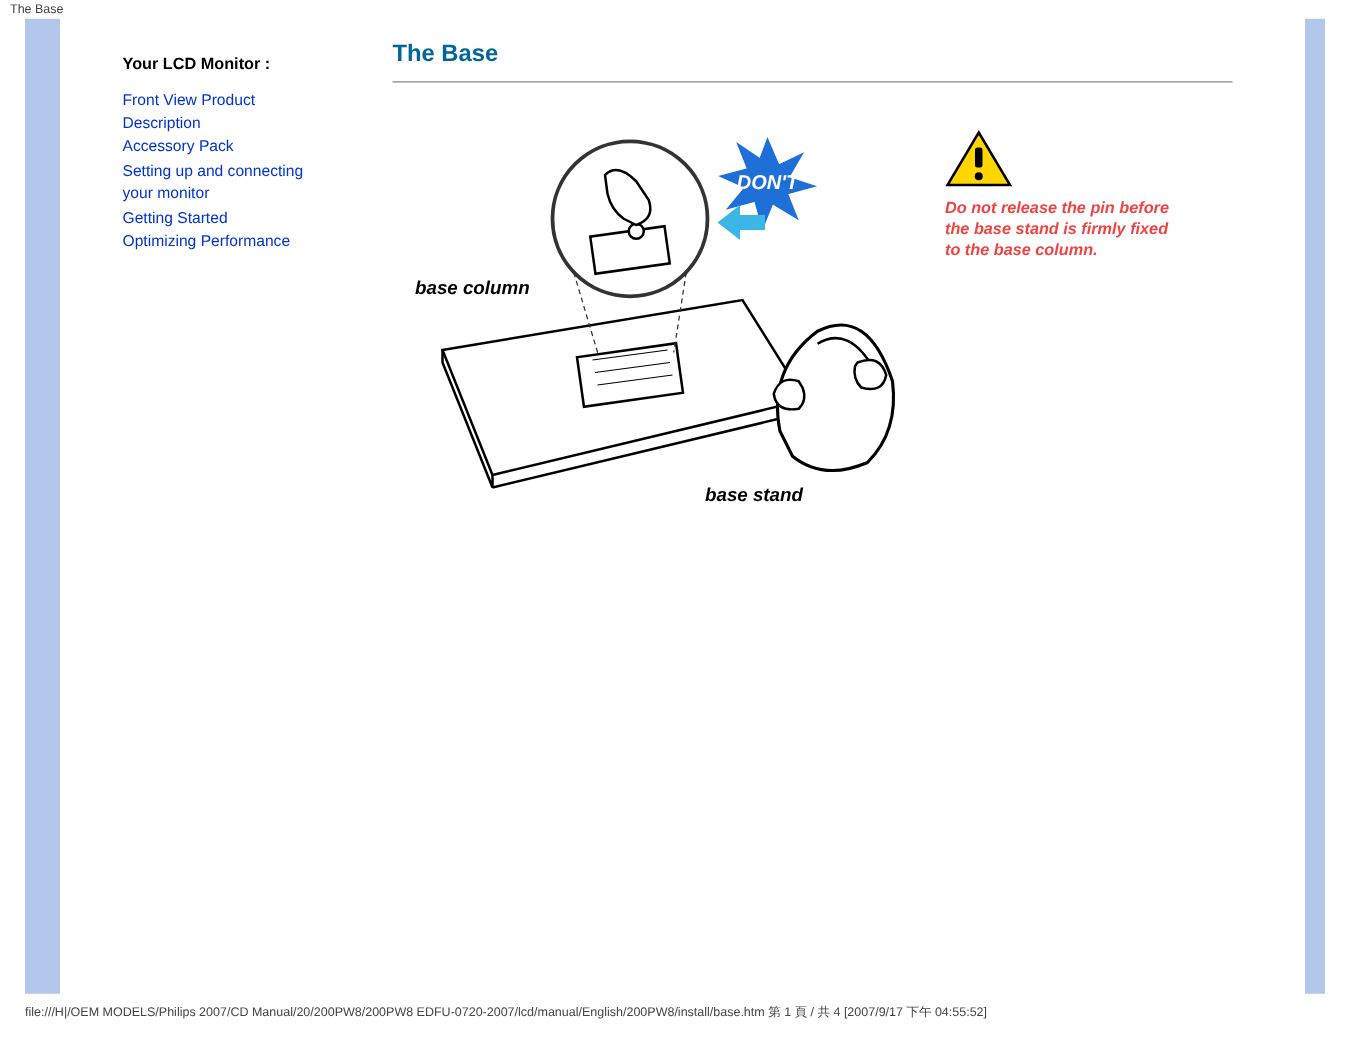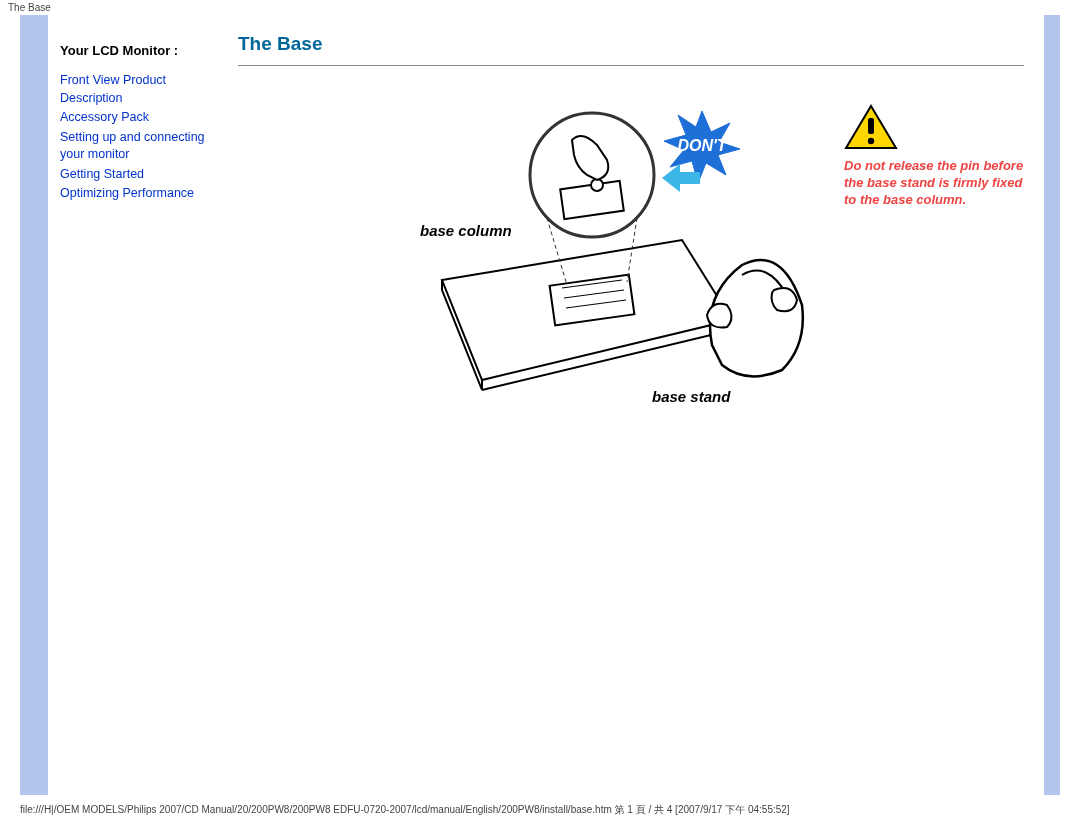--- a/index.html
+++ b/index.html
@@ -13,20 +13,21 @@
     width: 1080px;
   }
   .topbar {
     font-size: 10px;
     color: #444;
     padding: 2px 8px;
   }
   .frame {
     display: flex;
     margin: 0 20px;
+    gap: 38px;
   }
   .left-rail {
     width: 28px;
     background: #b3c6ec;
     flex-shrink: 0;
   }
   .sidebar {
     width: 190px;
     padding: 28px 10px 10px 12px;
     flex-shrink: 0;
@@ -62,21 +63,20 @@
   }
   .step {
     margin-bottom: 10px;
     line-height: 1.4;
   }
   .step-num { color: #0066cc; font-weight: bold; }
   .diagram-row {
     display: flex;
     align-items: flex-start;
     margin: 10px 0 30px 0;
-    justify-content: flex-end;
   }
   .diagram {
     width: 430px;
     height: 320px;
     position: relative;
     flex-shrink: 0;
   }
   .warn-block {
     margin-left: 12px;
     padding-top: 14px;

